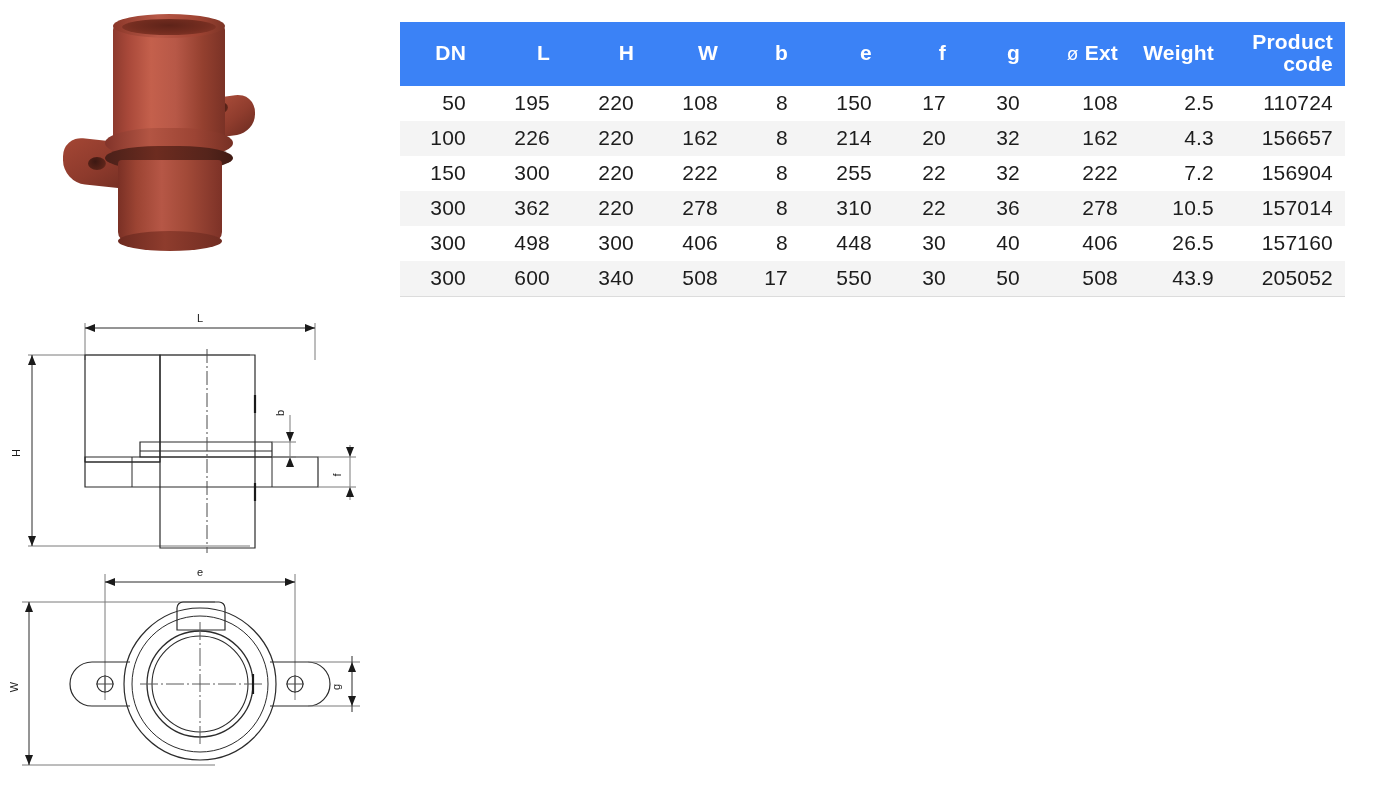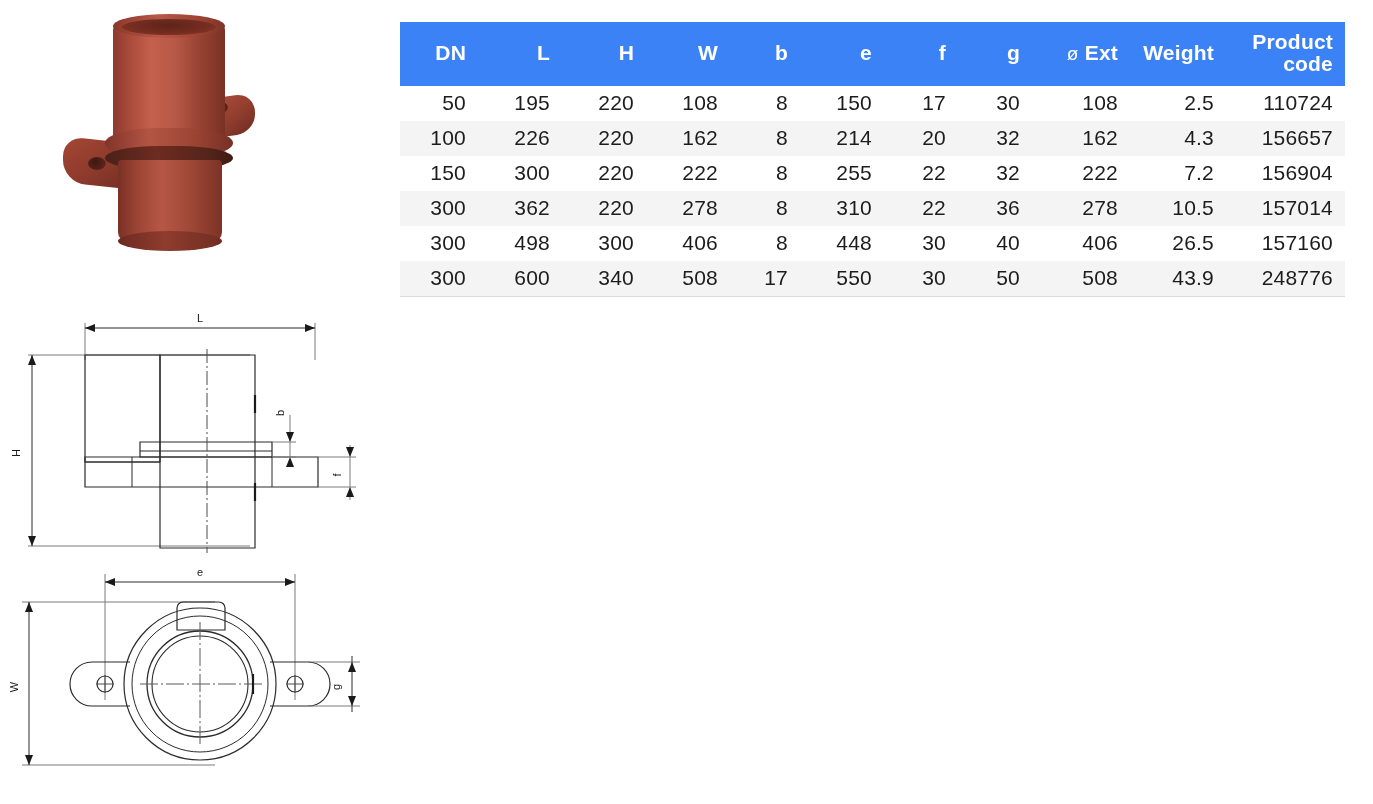--- a/index.html
+++ b/index.html
@@ -403,17 +403,17 @@
           <td>300</td>
           <td>600</td>
           <td>340</td>
           <td>508</td>
           <td>17</td>
           <td>550</td>
           <td>30</td>
           <td>50</td>
           <td>508</td>
           <td>43.9</td>
-          <td>248776</td>
+          <td>205052</td>
         </tr>
       </tbody>
   </table>
 </div>
 
 </body></html>

